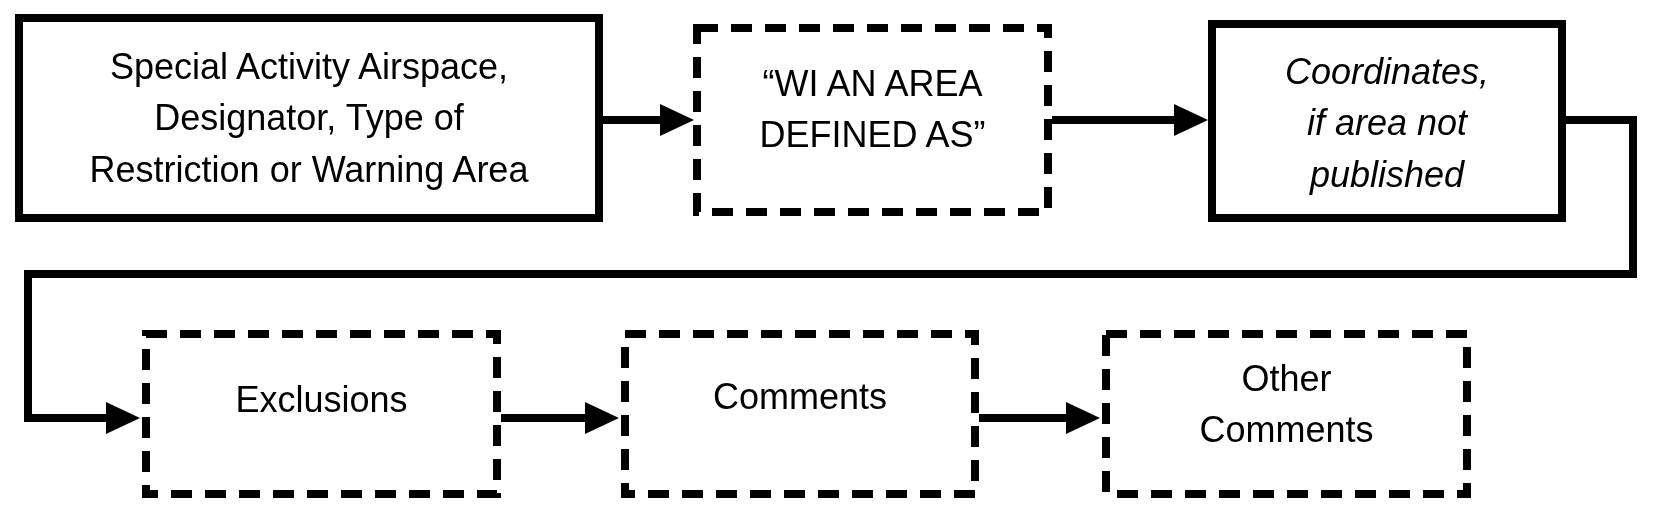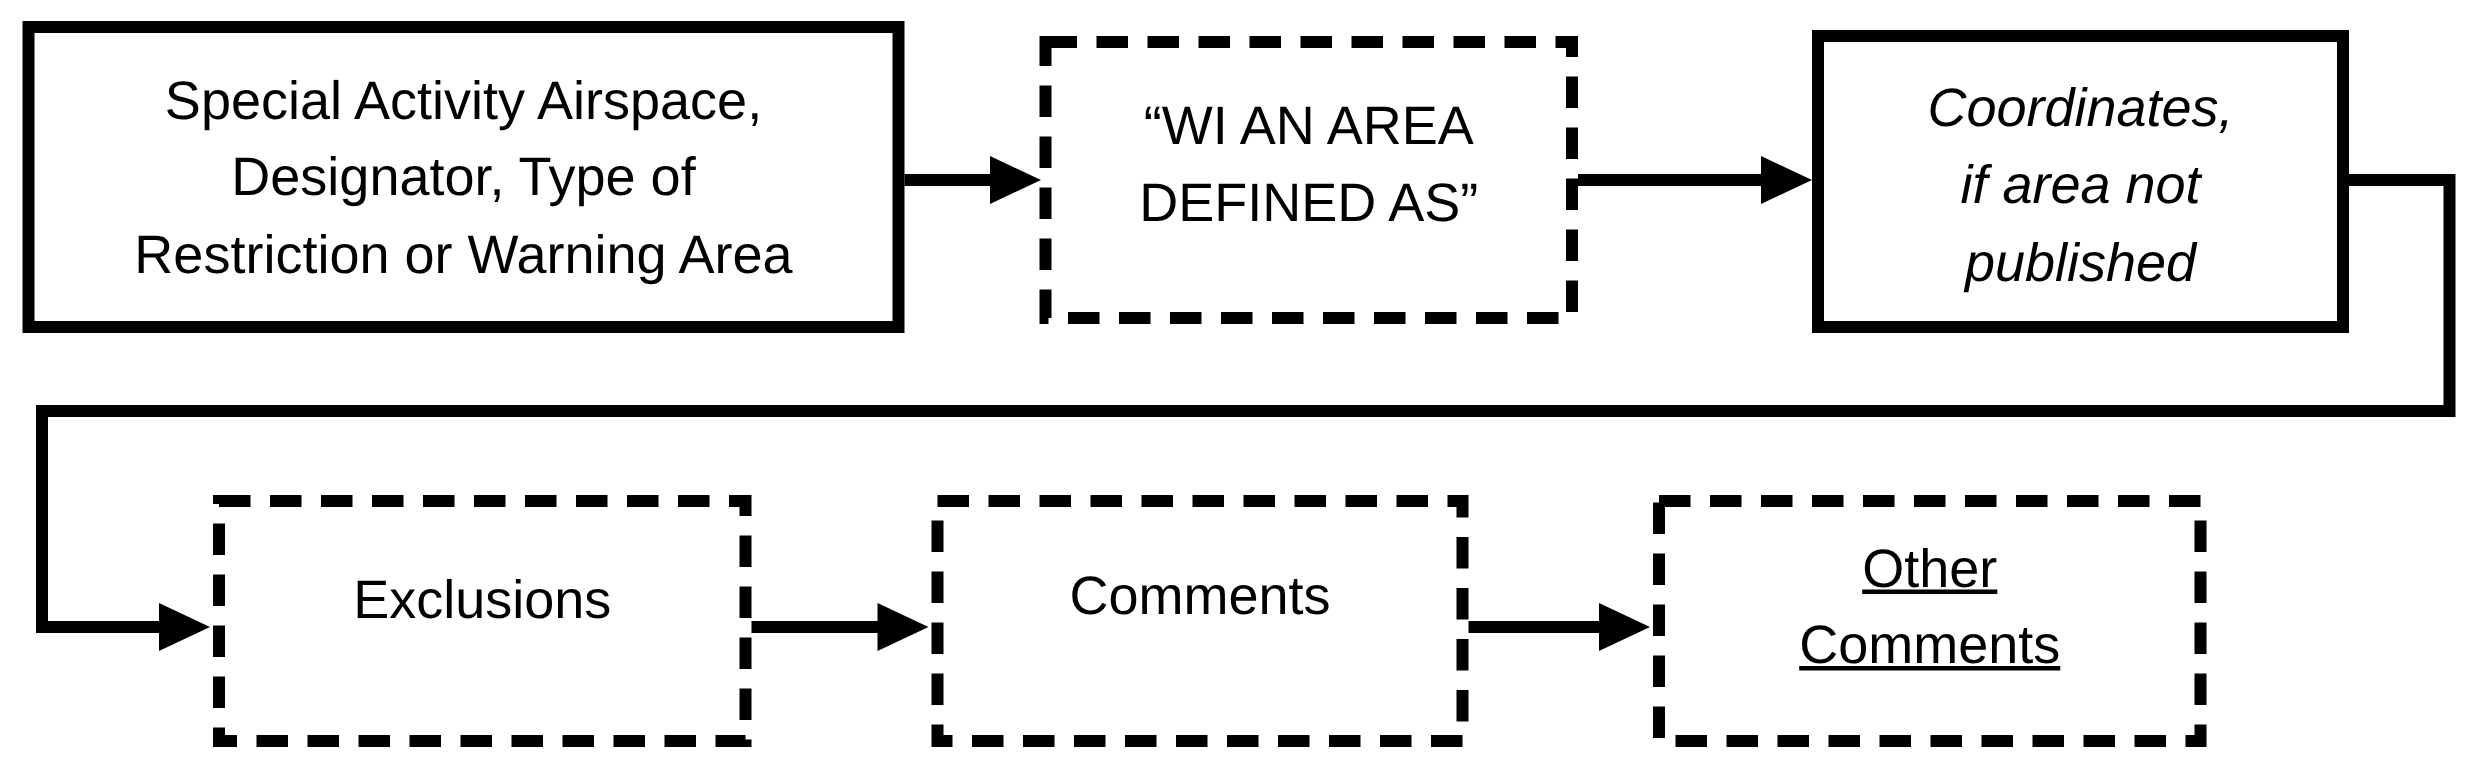--- a/index.html
+++ b/index.html
@@ -33,21 +33,21 @@
     font-size: 36px;
     line-height: 1.42;
     color: #000000;
     white-space: pre-line;
   }
   .n1 { left: 15px;   top: 14px;  width: 588px; height: 208px; }
   .n2 { left: 693px;  top: 24px;  width: 359px; height: 192px; padding-bottom: 22px; text-align: center; }
   .n3 { left: 1208px; top: 20px;  width: 358px; height: 206px; font-style: italic; }
   .n4 { left: 142px;  top: 330px; width: 359px; height: 168px; padding-bottom: 28px; text-align: right; }
   .n5 { left: 621px;  top: 330px; width: 358px; height: 168px; padding-bottom: 34px; }
-  .n6 { left: 1102px; top: 330px; width: 369px; height: 168px; padding-bottom: 20px; text-decoration: underline; }
+  .n6 { left: 1102px; top: 330px; width: 369px; height: 168px; padding-bottom: 20px; }
 </style>
 </head>
 <body>
 
 <div class="canvas">
 
   <svg class="connector-layer" viewBox="0 0 1658 522" xmlns="http://www.w3.org/2000/svg">
 
     <rect x="19" y="18" width="580" height="200" fill="#ffffff" stroke="#000000" stroke-width="8"></rect>
     <rect x="697" y="28" width="351" height="184" fill="#ffffff" stroke="#000000" stroke-width="8" stroke-dasharray="21 13"></rect>

